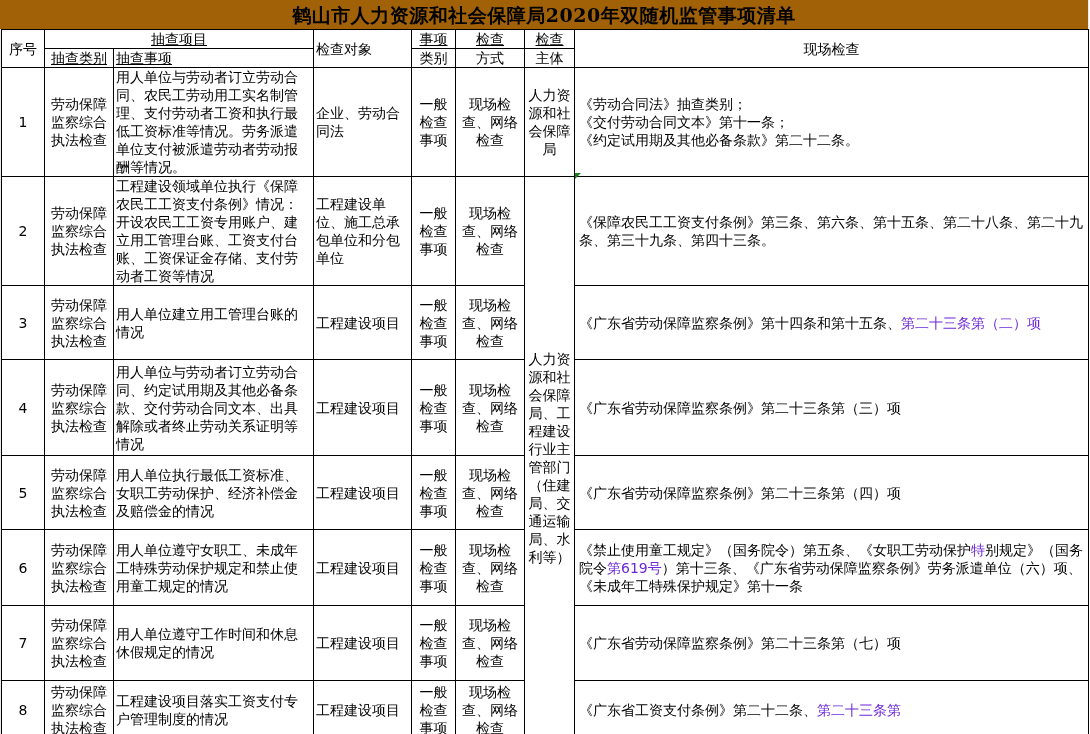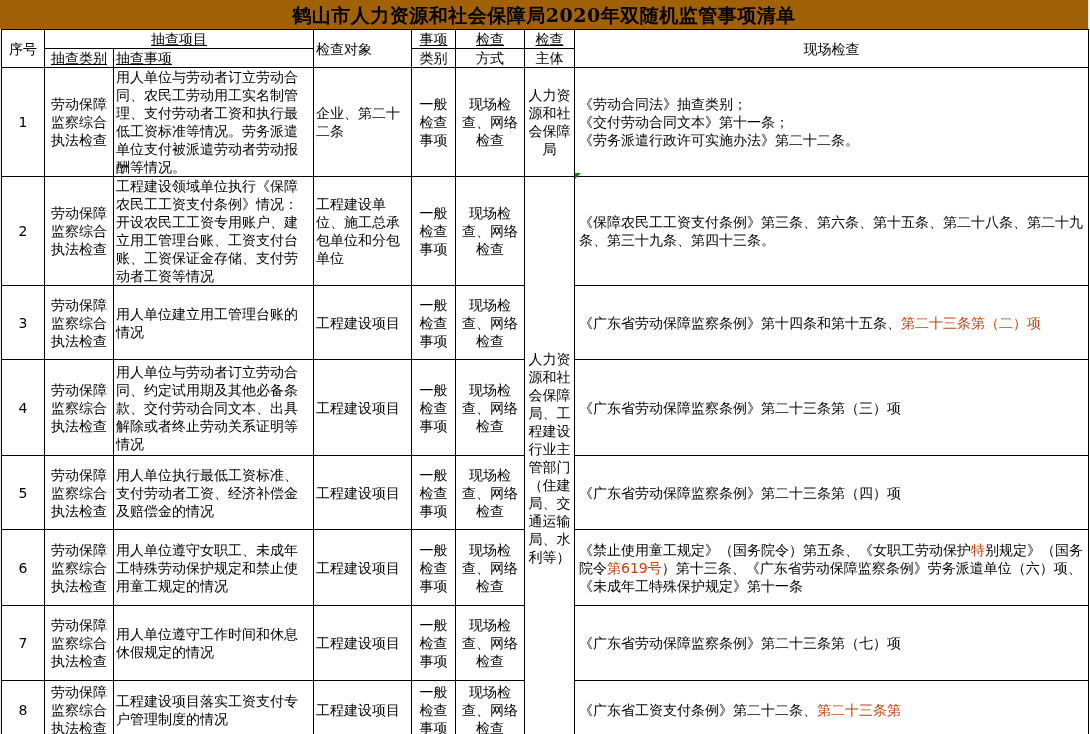--- a/index.html
+++ b/index.html
@@ -13,21 +13,21 @@
            font-weight: bold; font-size: 19px; line-height: 31px; letter-spacing: 0.5px;
            background: #a16207; }
   table.sheet { position: absolute; left: 1px; top: 29px; border-collapse: collapse;
                 table-layout: fixed; width: 1087px; background: #fff; }
   table.sheet td { border: 1.5px solid #000; padding: 0 2px; font-size: 14px;
                    line-height: 18px; vertical-align: middle; overflow: hidden; }
   .hdr td { font-size: 14px; line-height: 16px; }
   .c { text-align: center; }
   .l { text-align: left; }
   .ul { text-decoration: underline; }
-  .red { color: #c2410c; }
+  .red { color: #6d28d9; }
   .basis { padding-left: 4px !important; font-size: 14px; line-height: 19px; }
   .tri { position: absolute; width: 0; height: 0; border-top: 6px solid #1a7f1a;
          border-right: 6px solid transparent; }
   .cell-body { word-break: break-all; }
 </style>
 </head>
 <body>
 
 <div class="grid-bg"></div>
 
@@ -59,28 +59,28 @@
     <td class="l ul">抽查事项</td>
     <td class="c">类别</td>
     <td class="c">方式</td>
     <td class="c">主体</td>
   </tr>
 
   <tr style="height:108px">
     <td class="c">1</td>
     <td class="c cell-body">劳动保障监察综合执法检查</td>
     <td class="l cell-body">用人单位与劳动者订立劳动合同、农民工劳动用工实名制管理、支付劳动者工资和执行最低工资标准等情况。劳务派遣单位支付被派遣劳动者劳动报酬等情况。</td>
-    <td class="l cell-body">企业、第二十二条</td>
+    <td class="l cell-body">企业、劳动合同法</td>
     <td class="c cell-body">一般检查事项</td>
     <td class="c cell-body">现场检查、网络检查</td>
     <td class="c cell-body">人力资源和社会保障局</td>
     <td class="l basis">
       <div>《劳动合同法》抽查类别；</div>
       <div>《交付劳动合同文本》第十一条；</div>
-      <div>《劳务派遣行政许可实施办法》第二十二条。</div>
+      <div>《约定试用期及其他必备条款》第二十二条。</div>
     </td>
   </tr>
 
   <tr style="height:107px">
     <td class="c">2</td>
     <td class="c cell-body">劳动保障监察综合执法检查</td>
     <td class="l cell-body">工程建设领域单位执行《保障农民工工资支付条例》情况：开设农民工工资专用账户、建立用工管理台账、工资支付台账、工资保证金存储、支付劳动者工资等情况</td>
     <td class="l cell-body">工程建设单位、施工总承包单位和分包单位</td>
     <td class="c cell-body">一般检查事项</td>
     <td class="c cell-body">现场检查、网络检查</td>
@@ -110,21 +110,21 @@
     <td class="c cell-body">一般检查事项</td>
     <td class="c cell-body">现场检查、网络检查</td>
     <td class="l basis">
       <span>《广东省劳动保障监察条例》第二十三条第（三）项</span>
     </td>
   </tr>
 
   <tr style="height:74px">
     <td class="c">5</td>
     <td class="c cell-body">劳动保障监察综合执法检查</td>
-    <td class="l cell-body">用人单位执行最低工资标准、支付劳动者工资、经济补偿金及赔偿金的情况</td>
+    <td class="l cell-body">用人单位执行最低工资标准、女职工劳动保护、经济补偿金及赔偿金的情况</td>
     <td class="l cell-body">工程建设项目</td>
     <td class="c cell-body">一般检查事项</td>
     <td class="c cell-body">现场检查、网络检查</td>
     <td class="l basis">
       <span>《广东省劳动保障监察条例》第二十三条第（四）项</span>
     </td>
   </tr>
 
   <tr style="height:76px">
     <td class="c">6</td>

